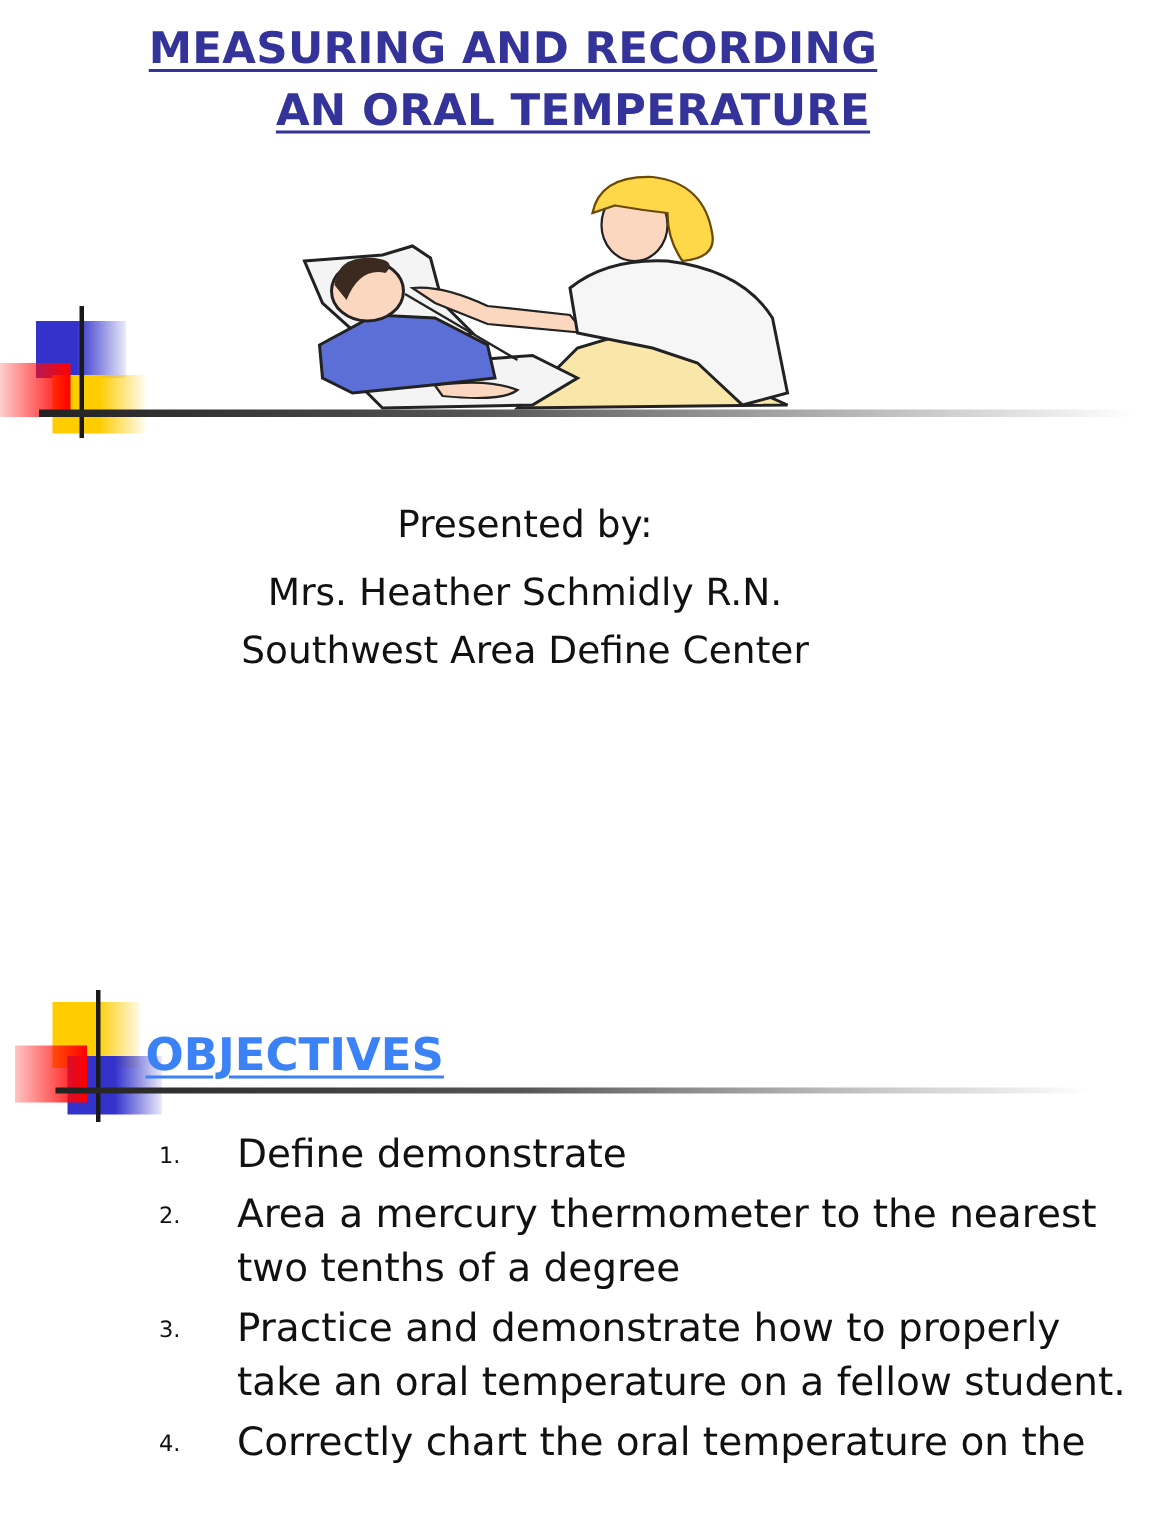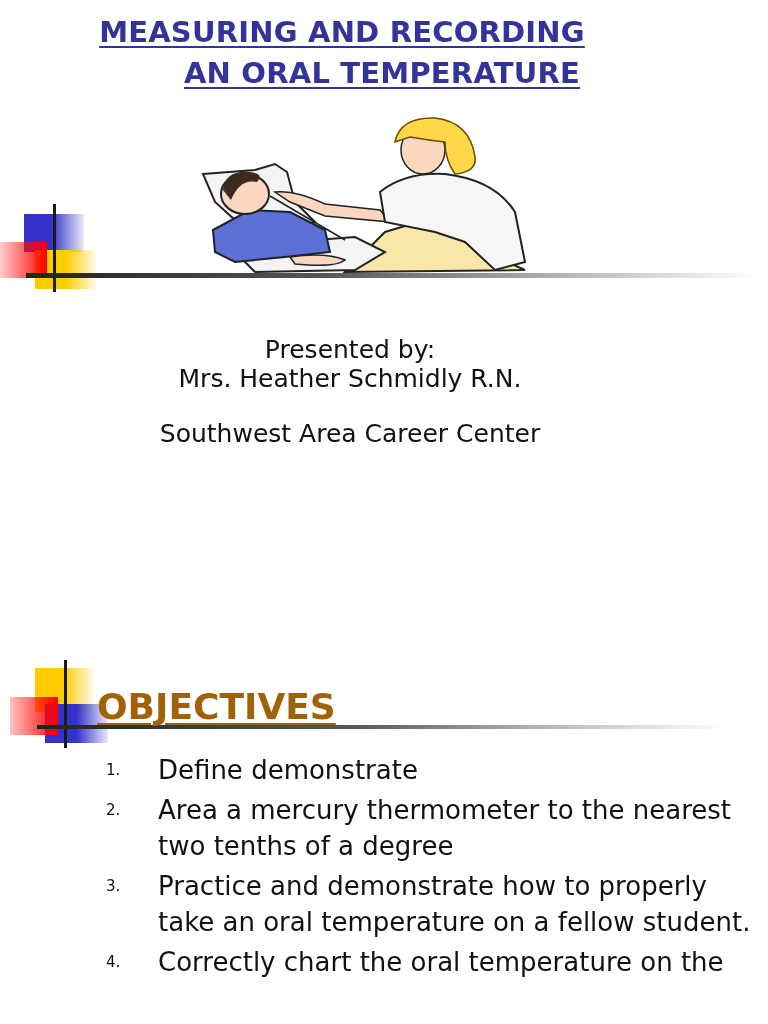--- a/index.html
+++ b/index.html
@@ -12,21 +12,21 @@
       letter-spacing: 0.2px;
     }
     .presenter {
       position: absolute; left: 0; width: 700px; text-align: center;
       font-size: 25px; color: #111; line-height: 42px;
     }
     .blk { position: absolute; }
     .vline { position: absolute; width: 3px; background: #1a1a1a; }
     .hline { position: absolute; height: 5px; }
     .obj-title {
-      position: absolute; left: 97px; top: 686px; font-weight: bold; color: #a16207; font-size: 36px;
+      position: absolute; left: 97px; top: 686px; font-weight: bold; color: #3b82f6; font-size: 30px;
       text-decoration: underline; text-decoration-thickness: 2px; text-underline-offset: 4px;
     }
     .obj-list { position: absolute; left: 100px; top: 752px; width: 660px; }
     .obj-item { display: flex; align-items: flex-start; font-size: 26px; line-height: 36px; color: #111; margin-bottom: 4px; }
     .obj-num { width: 58px; font-size: 15px; line-height: 36px; padding-left: 6px; box-sizing: border-box; }
     .obj-text { flex: 1; }
   </style>
 </head>
 <body>
 
@@ -61,22 +61,22 @@
     <path d="M80 80 Q100 78 130 92 L185 98 L195 110 L130 104 L95 90 Z" fill="#fbd7c0" stroke="#222" stroke-width="1.5"></path>
 
     <path d="M185 80 Q210 60 250 62 Q300 68 320 100 L330 150 L300 158 L270 130 L240 120 L190 110 Z" fill="#f6f6f6" stroke="#222" stroke-width="2"></path>
 
     <ellipse cx="228" cy="38" rx="22" ry="24" fill="#fbd7c0" stroke="#222" stroke-width="1.5"></ellipse>
 
     <path d="M200 30 Q205 5 240 6 Q275 10 280 45 Q282 60 260 62 Q250 48 250 30 Q232 28 215 25 Z" fill="#ffd84a" stroke="#6b4a00" stroke-width="1.5"></path>
   </svg>
 
   <div class="presenter" style="top:329px;">Presented by:</div>
-  <div class="presenter" style="top:358px;">Mrs. Heather Schmidly R.N.</div>
-  <div class="presenter" style="top:413px;">Southwest Area Career Center</div>
+  <div class="presenter" style="top:374px;">Mrs. Heather Schmidly R.N.</div>
+  <div class="presenter" style="top:413px;">Southwest Area Define Center</div>
 </div>
 
 <div>
   <div>
     <div class="blk" style="left:35px;top:668px;width:58px;height:44px;background:linear-gradient(to right,#ffcc00 50%,rgba(255,204,0,0.1));"></div>
     <div class="blk" style="left:45px;top:704px;width:63px;height:39px;background:linear-gradient(to right,#3333cc 50%,rgba(51,51,204,0.1));"></div>
     <div class="blk" style="left:10px;top:697px;width:48px;height:38px;background:linear-gradient(to right,rgba(255,60,60,0.3),#ff0000);"></div>
     <div class="vline" style="left:64px;top:660px;height:88px;"></div>
     <div class="hline" style="left:37px;top:725px;width:690px;height:4px;background:linear-gradient(to right,#222 0%,#555 45%,#bbb 75%,rgba(255,255,255,0) 100%);"></div>
   </div>

